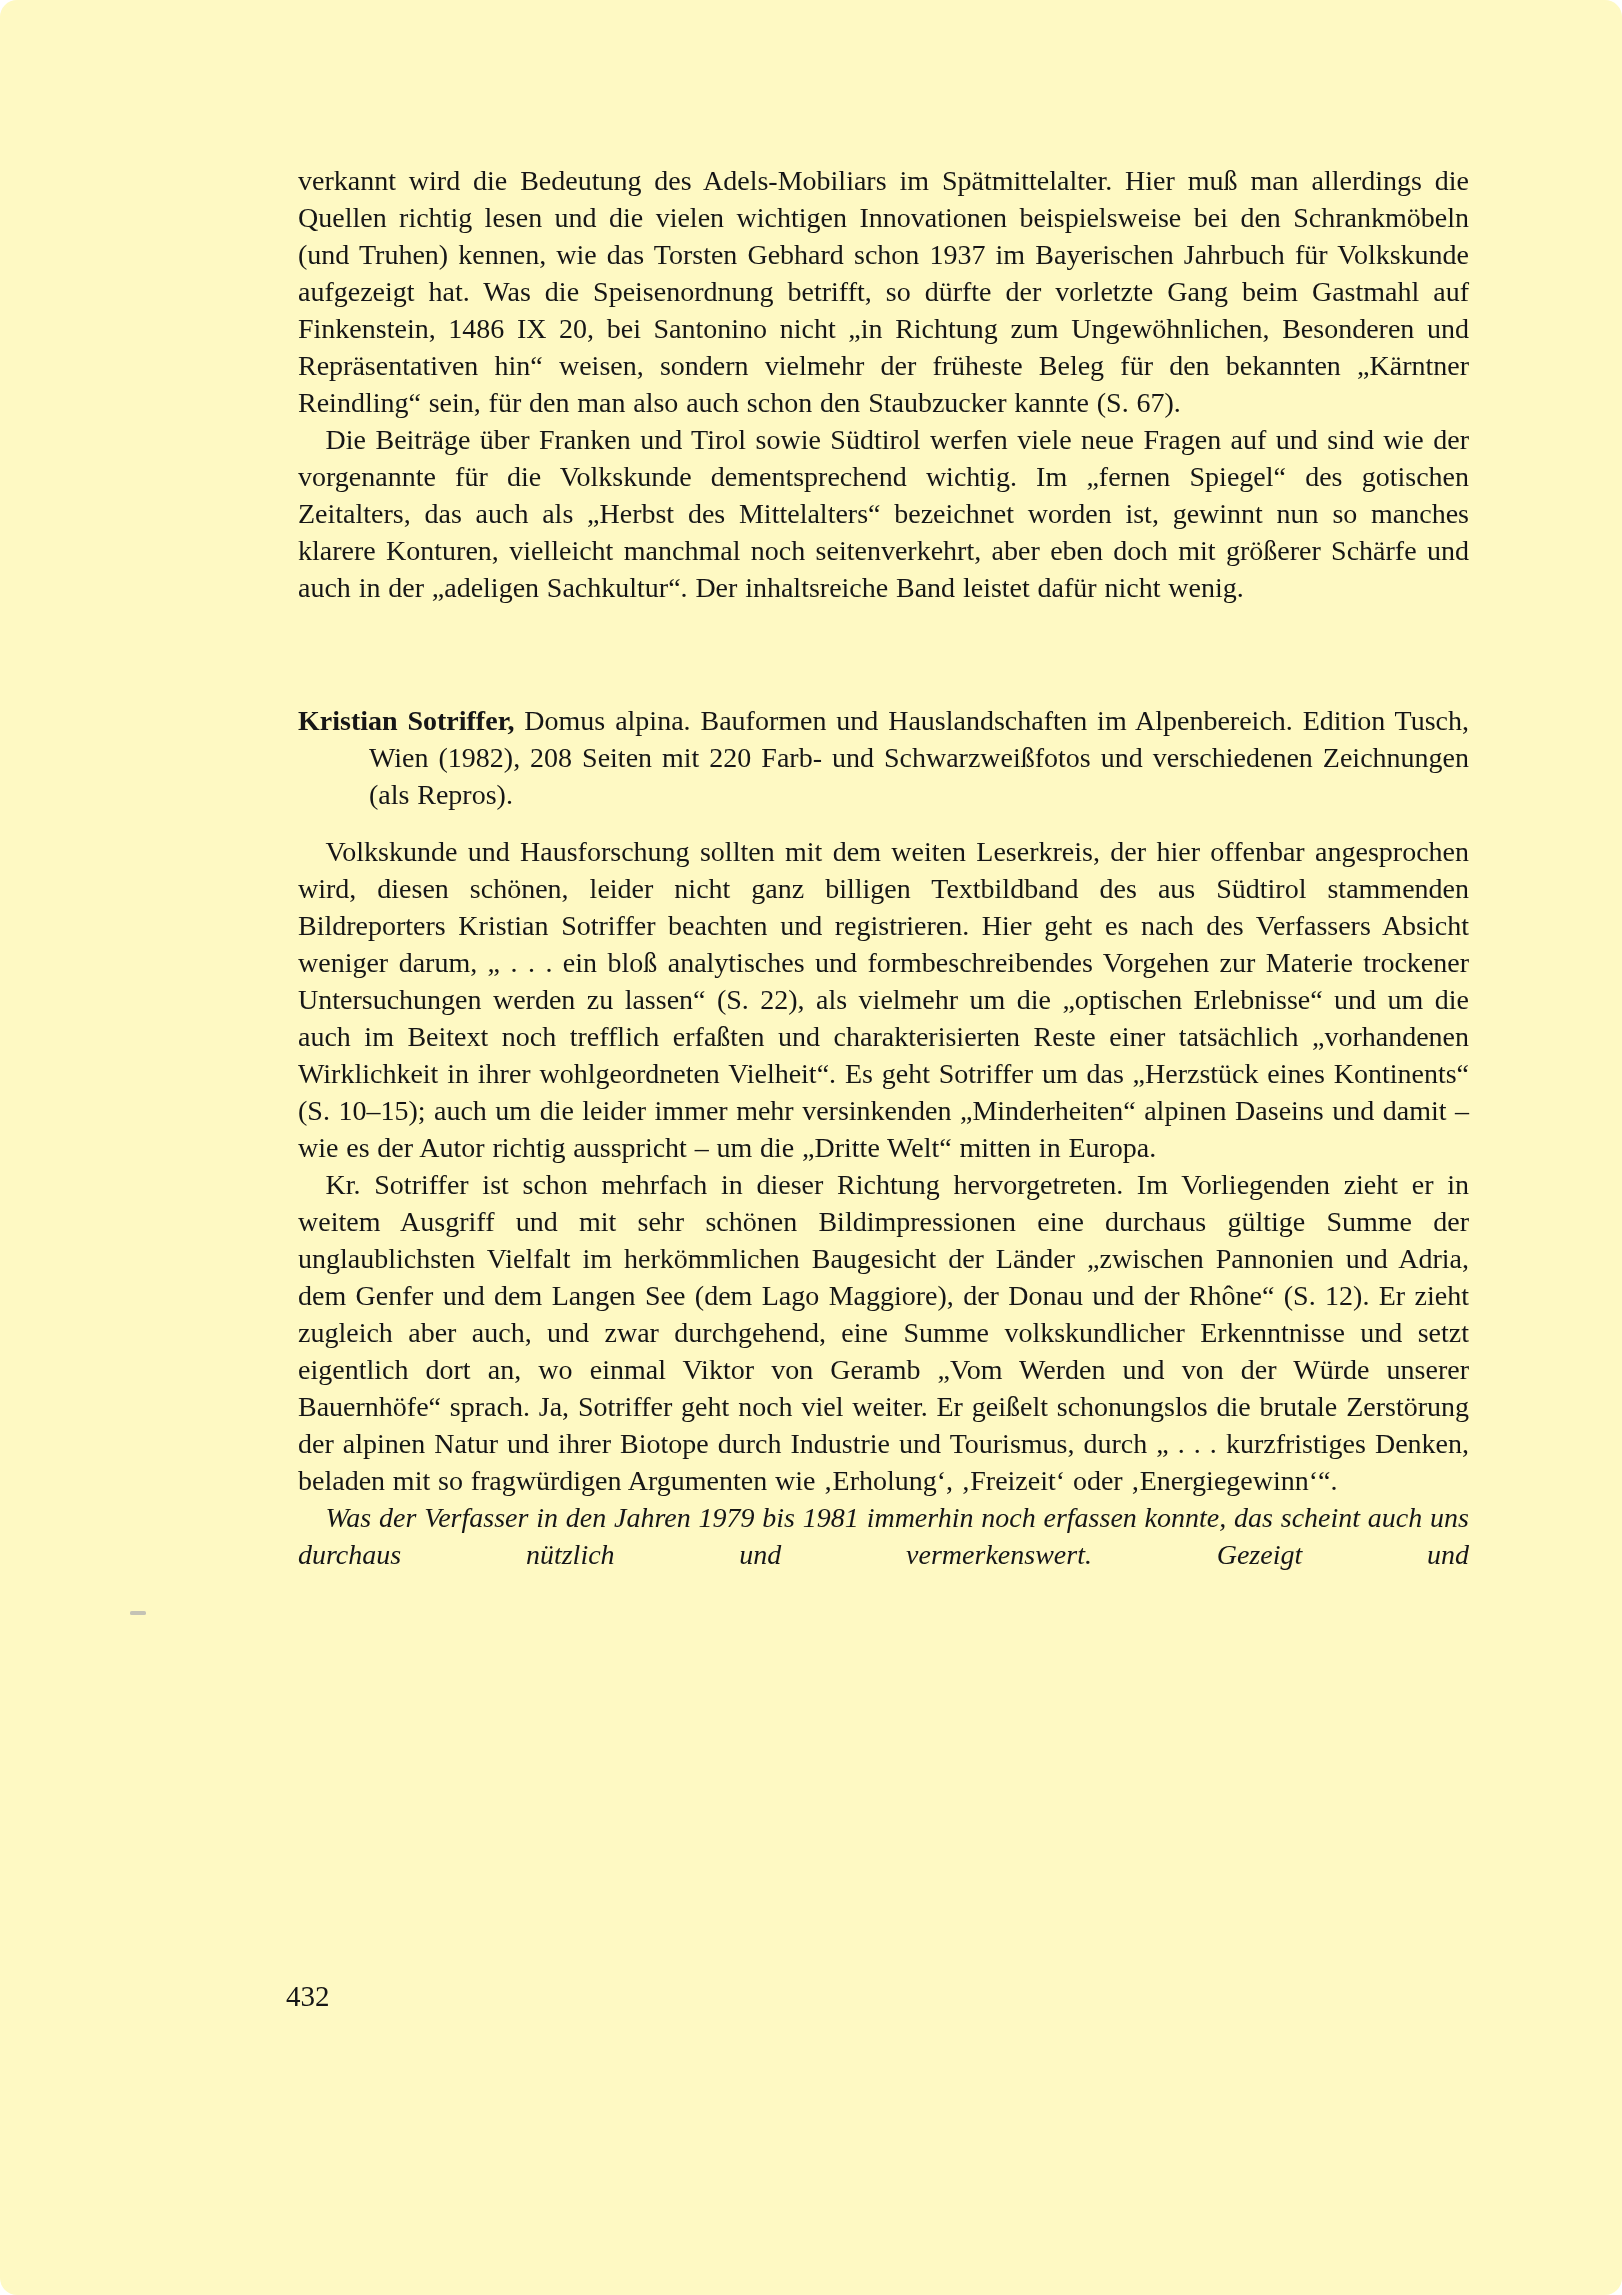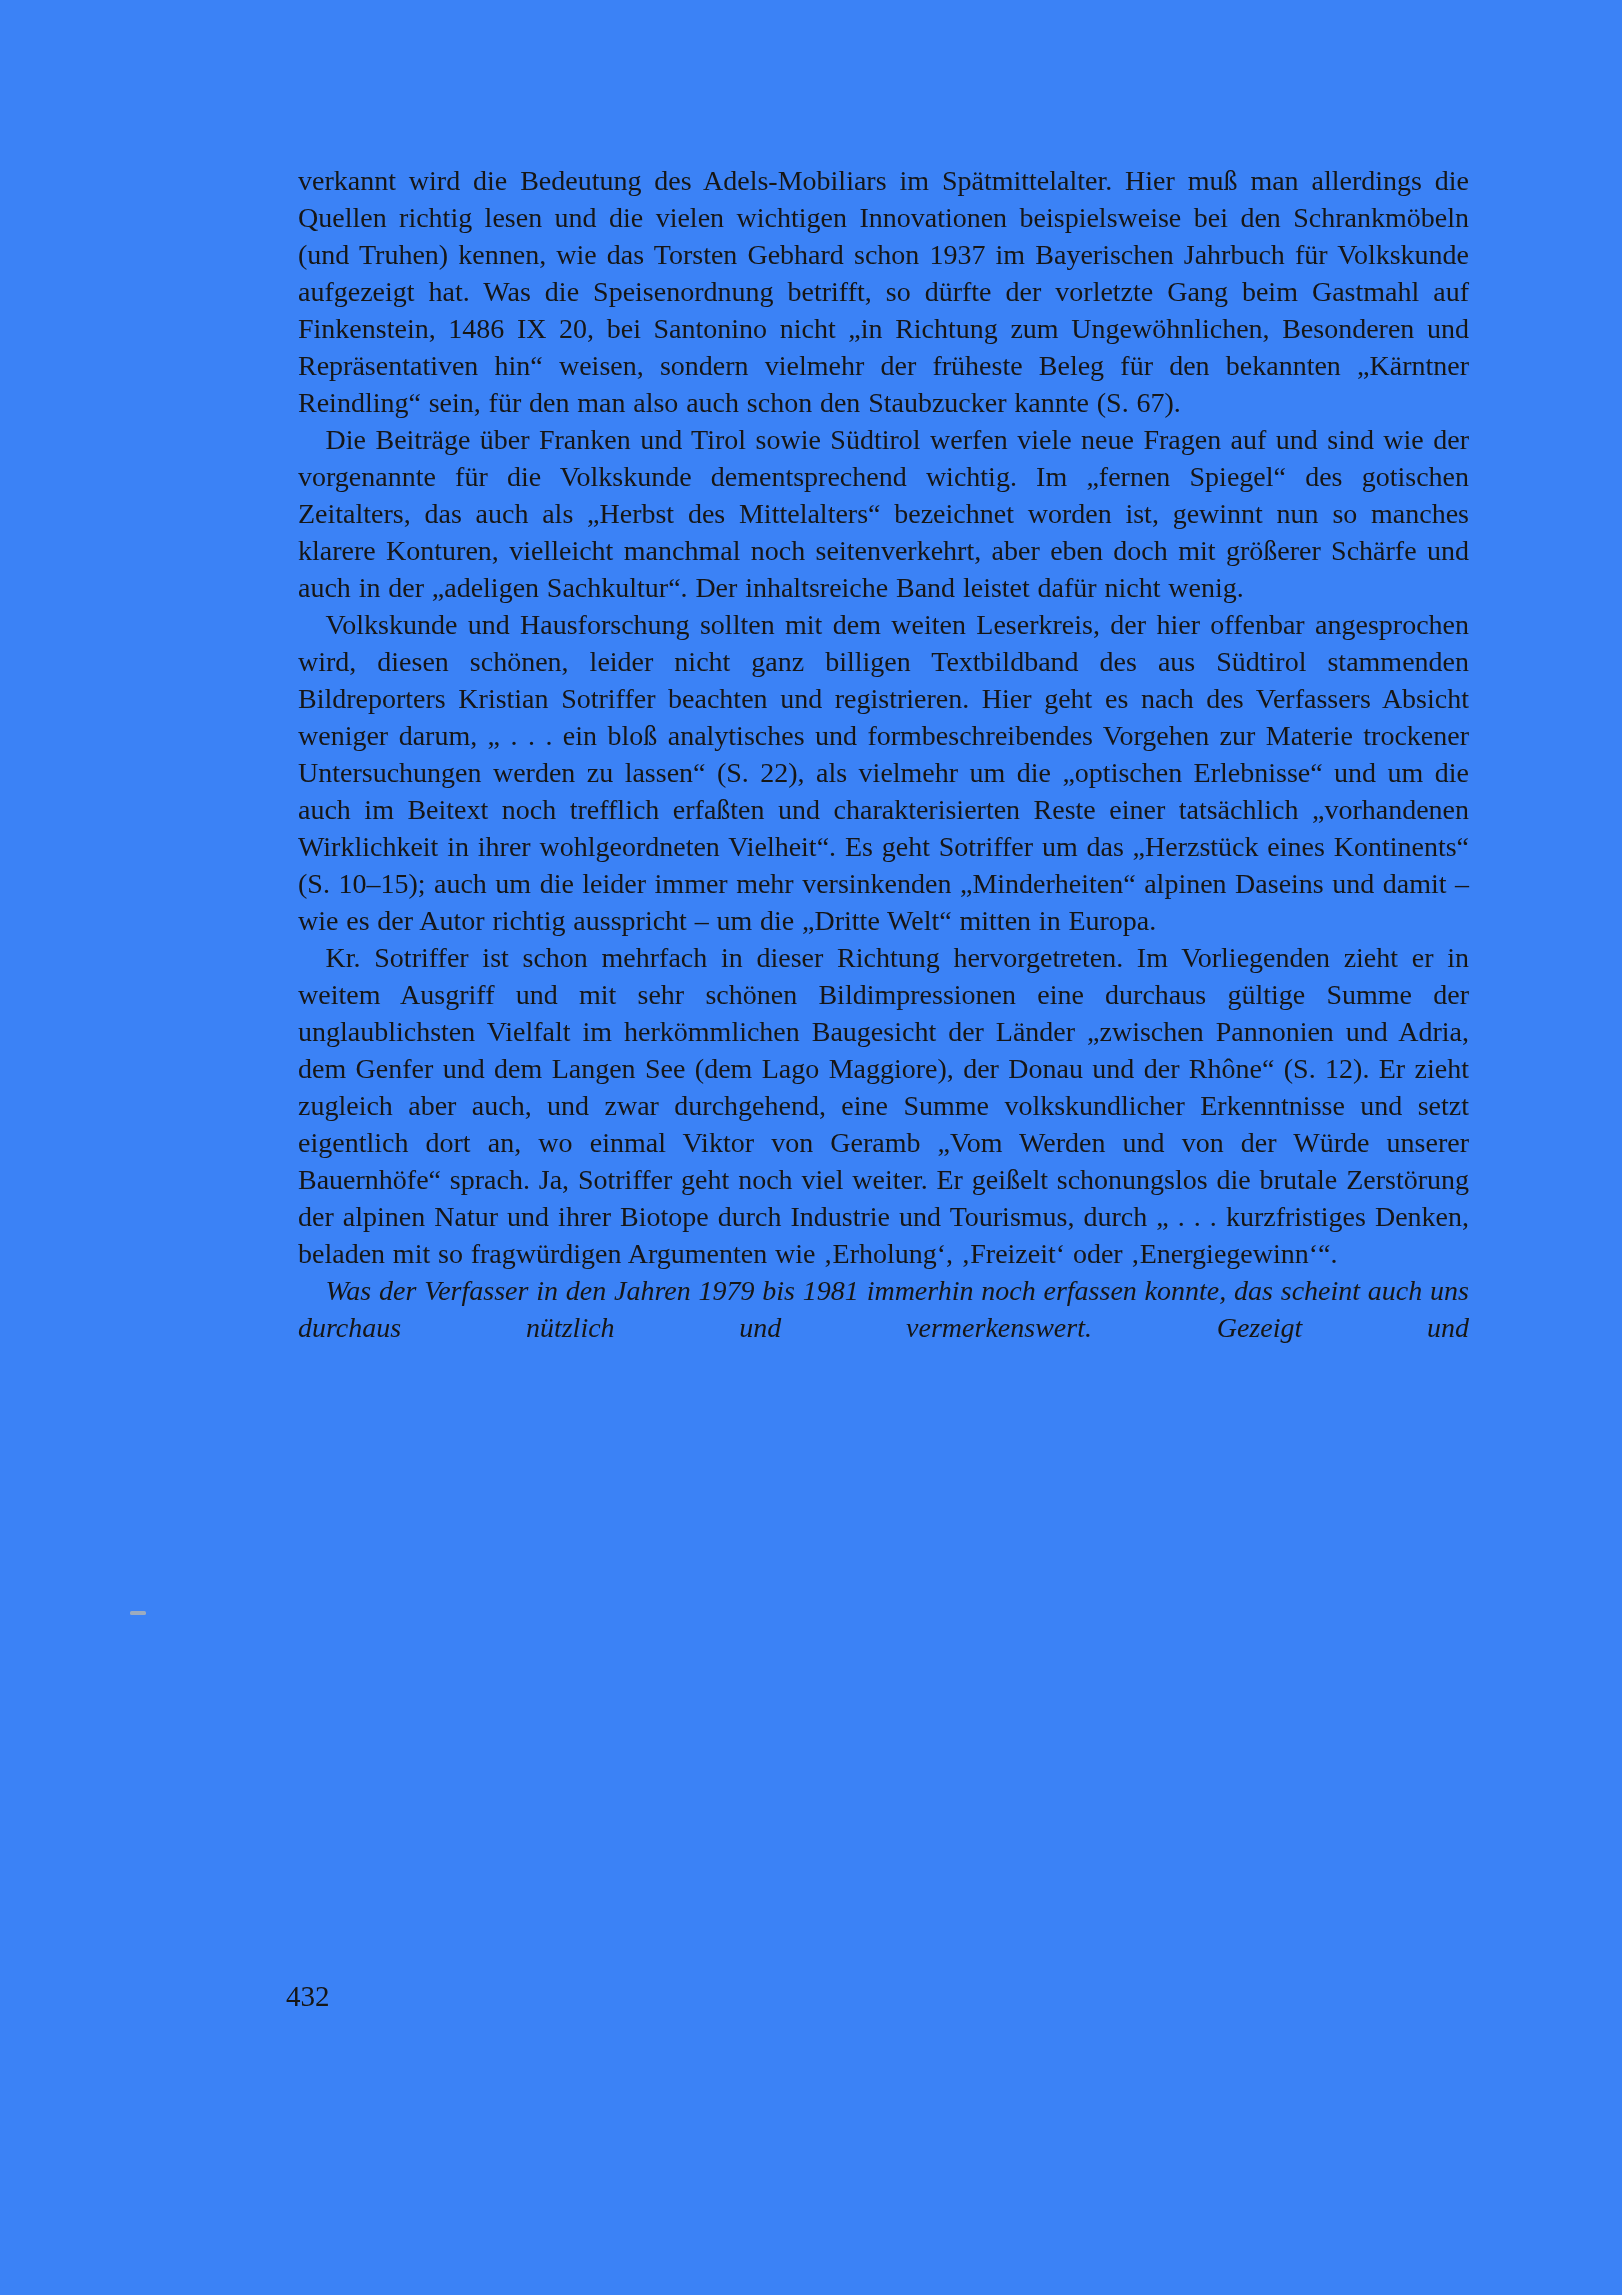--- a/index.html
+++ b/index.html
@@ -4,24 +4,25 @@
 <style>
   html, body {
     margin: 0;
     padding: 0;
     background: #ffffff;
   }
   .page {
     position: relative;
     width: 1622px;
     height: 2295px;
-    background: #3b82f6;
+    background: #fef9c3;
     font-family: "Liberation Serif", "DejaVu Serif", serif;
     color: #161616;
     overflow: hidden;
+    border-radius: 17px;
   }
   .text-block {
     position: absolute;
     left: 298px;
     top: 162px;
     width: 1171px;
   }
   .text-block p {
     margin: 0;
     font-size: 28px;
@@ -86,20 +87,21 @@
 
 <div class="page">
 
   <div class="text-block">
 
     <p class="para-continuation">verkannt wird die Bedeutung des Adels-Mobiliars im Spätmittelalter. Hier muß man allerdings die Quellen richtig lesen und die vielen wichtigen Innovationen beispielsweise bei den Schrankmöbeln (und Truhen) kennen, wie das Torsten Gebhard schon 1937 im Bayerischen Jahrbuch für Volkskunde aufgezeigt hat. Was die Speisenordnung betrifft, so dürfte der vorletzte Gang beim Gastmahl auf Finkenstein, 1486 IX 20, bei Santonino nicht „in Richtung zum Ungewöhnlichen, Besonderen und Repräsentativen hin“ weisen, sondern vielmehr der früheste Beleg für den bekannten „Kärntner Reindling“ sein, für den man also auch schon den Staubzucker kannte (S. 67).</p>
 
     <p class="body-para closing-para">Die Beiträge über Franken und Tirol sowie Südtirol werfen viele neue Fragen auf und sind wie der vorgenannte für die Volkskunde dementsprechend wichtig. Im „fernen Spiegel“ des gotischen Zeitalters, das auch als „Herbst des Mittelalters“ bezeichnet worden ist, gewinnt nun so manches klarere Konturen, vielleicht manchmal noch seitenverkehrt, aber eben doch mit größerer Schärfe und auch in der „adeligen Sachkultur“. Der inhaltsreiche Band leistet dafür nicht wenig.</p>
 
 
+    <p class="review-heading"><span class="author">Kristian Sotriffer,</span><span class="title-rest"> Domus alpina. Bauformen und Hauslandschaften im Alpenbereich. Edition Tusch, Wien (1982), 208 Seiten mit 220 Farb- und Schwarzweißfotos und verschiedenen Zeichnungen (als Repros).</span></p>
 
     <p class="body-para">Volkskunde und Hausforschung sollten mit dem weiten Leserkreis, der hier offenbar angesprochen wird, diesen schönen, leider nicht ganz billigen Textbildband des aus Südtirol stammenden Bildreporters Kristian Sotriffer beachten und registrieren. Hier geht es nach des Verfassers Absicht weniger darum, „ . . . ein bloß analytisches und formbeschreibendes Vorgehen zur Materie trockener Untersuchungen werden zu lassen“ (S. 22), als vielmehr um die „optischen Erlebnisse“ und um die auch im Beitext noch trefflich erfaßten und charakterisierten Reste einer tatsächlich „vorhandenen Wirklichkeit in ihrer wohlgeordneten Vielheit“. Es geht Sotriffer um das „Herzstück eines Kontinents“ (S. 10–15); auch um die leider immer mehr versinkenden „Minderheiten“ alpinen Daseins und damit – wie es der Autor richtig ausspricht – um die „Dritte Welt“ mitten in Europa.</p>
 
     <p class="body-para">Kr. Sotriffer ist schon mehrfach in dieser Richtung hervorgetreten. Im Vorliegenden zieht er in weitem Ausgriff und mit sehr schönen Bildimpressionen eine durchaus gültige Summe der unglaublichsten Vielfalt im herkömmlichen Baugesicht der Länder „zwischen Pannonien und Adria, dem Genfer und dem Langen See (dem Lago Maggiore), der Donau und der Rhône“ (S. 12). Er zieht zugleich aber auch, und zwar durchgehend, eine Summe volkskundlicher Erkenntnisse und setzt eigentlich dort an, wo einmal Viktor von Geramb „Vom Werden und von der Würde unserer Bauernhöfe“ sprach. Ja, Sotriffer geht noch viel weiter. Er geißelt schonungslos die brutale Zerstörung der alpinen Natur und ihrer Biotope durch Industrie und Tourismus, durch „ . . . kurzfristiges Denken, beladen mit so fragwürdigen Argumenten wie ‚Erholung‘, ‚Freizeit‘ oder ‚Energiegewinn‘“.</p>
 
     <p class="body-para last-line-justify">Was der Verfasser in den Jahren 1979 bis 1981 immerhin noch erfassen konnte, das scheint auch uns durchaus nützlich und vermerkenswert. Gezeigt und</p>
 
   </div>
 
   <div class="page-number">432</div>

